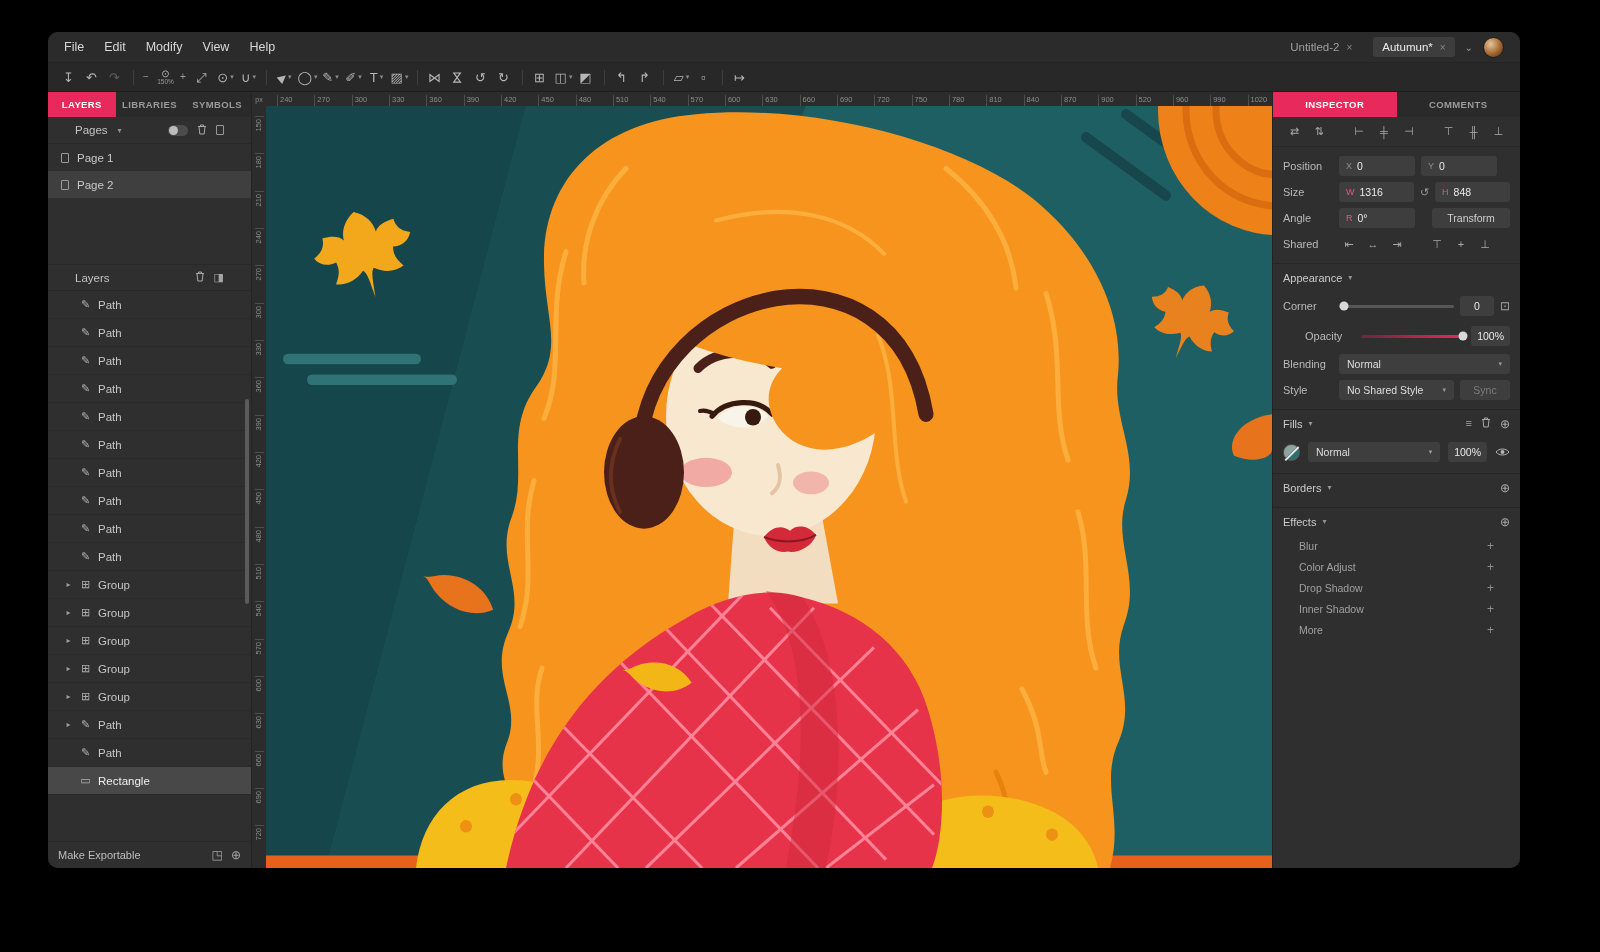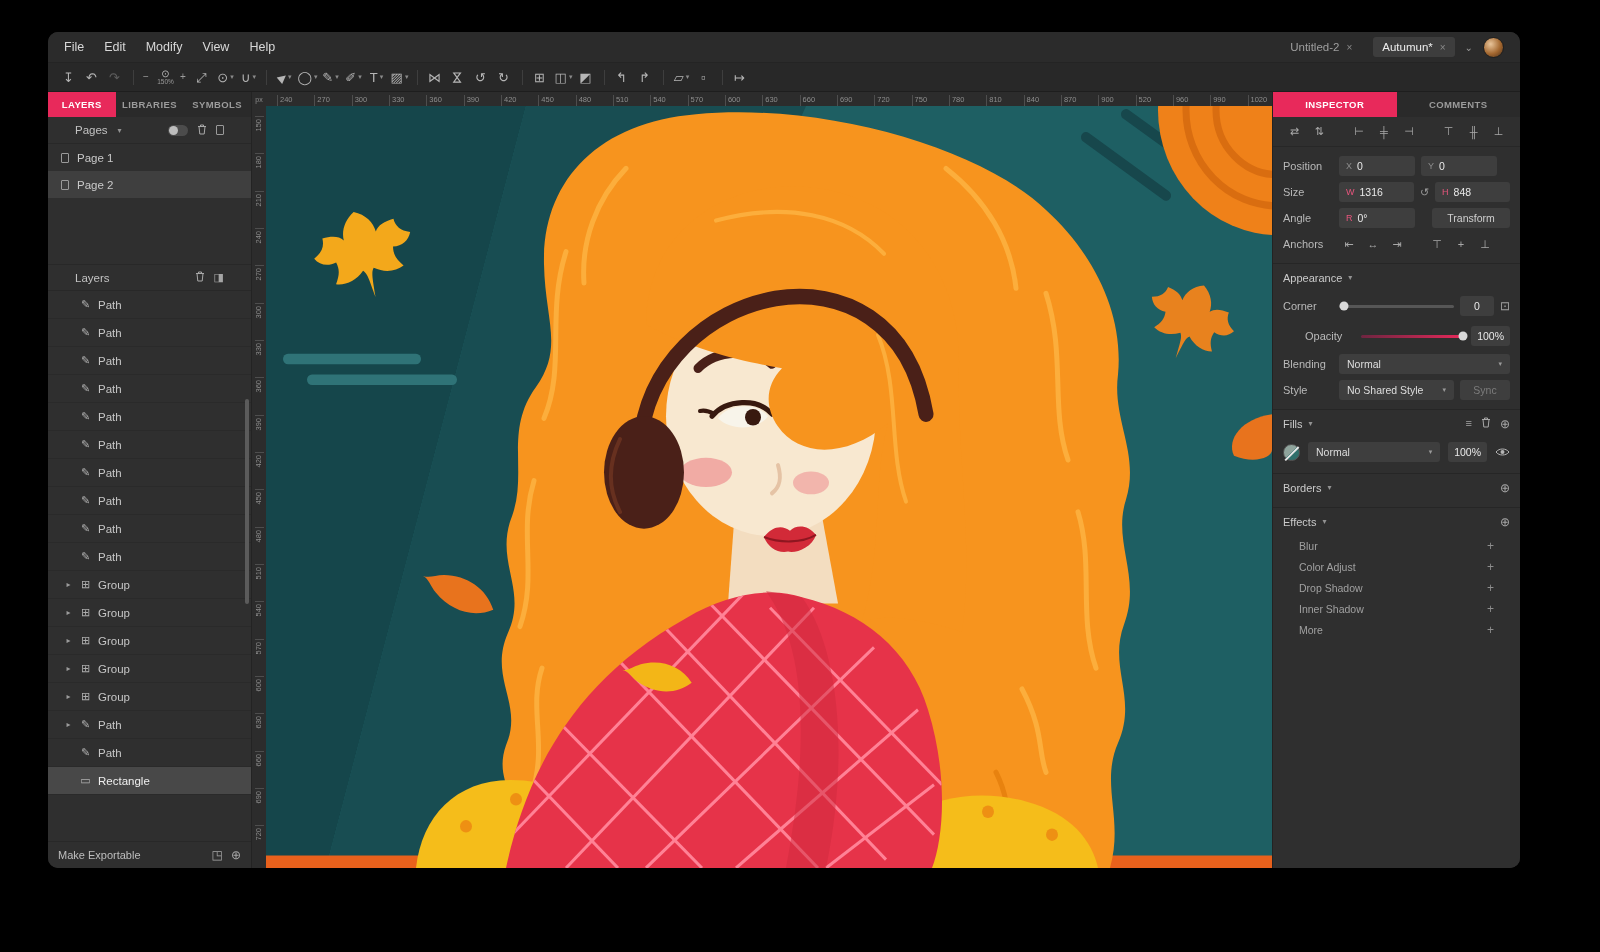--- a/index.html
+++ b/index.html
@@ -912,21 +912,21 @@
       <div class="prop-row">
         <span class="prop-label">Angle</span>
         <span class="field" data-accent="true">
           <span class="prefix">R</span>
           <span>0°</span>
         </span>
         <span class="btn transform">Transform</span>
       </div>
 
       <div class="prop-row">
-        <span class="prop-label">Anchors</span>
+        <span class="prop-label">Shared</span>
         <span style="display:flex;align-items:center;gap:4px;">
 
             <span class="anchor-ic" title="anchor-left-icon">⇤</span>
 
             <span class="anchor-ic" title="anchor-center-icon">↔</span>
 
             <span class="anchor-ic" title="anchor-right-icon">⇥</span>
 
             <span class="anchor-ic" title="anchor-gap" data-kind="gap"></span>
 

